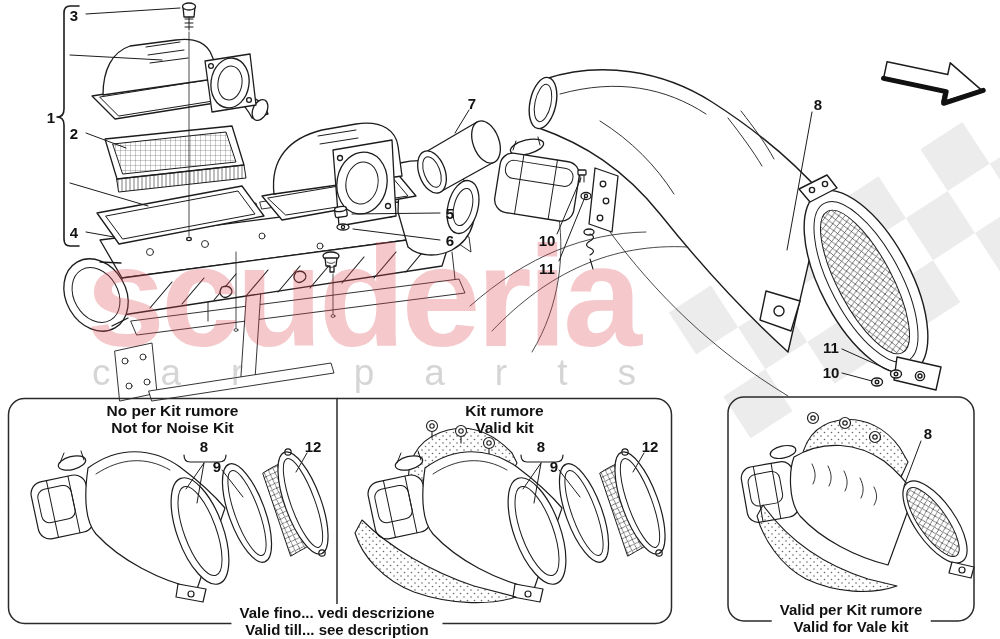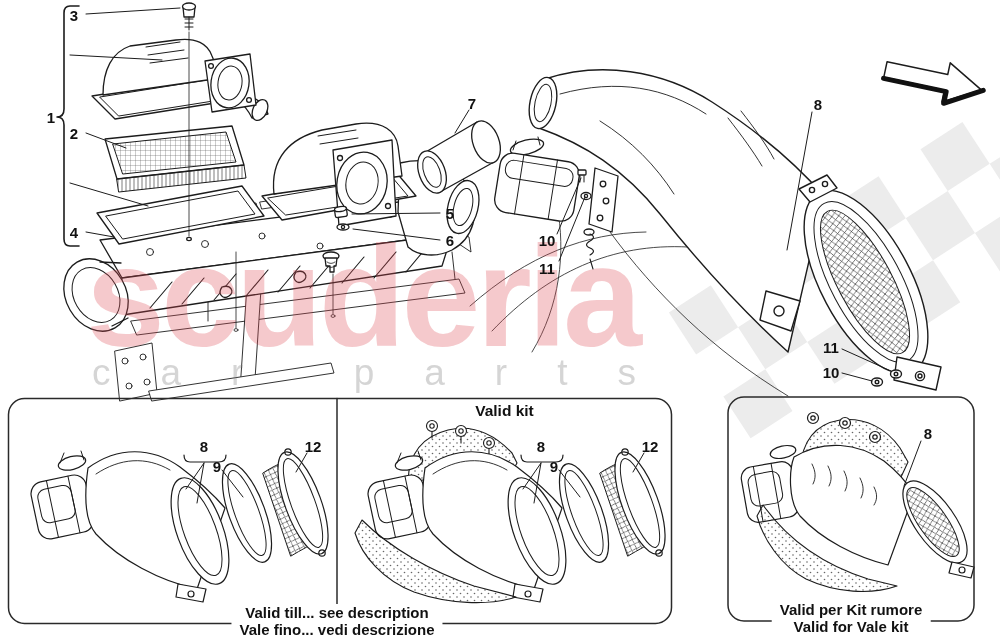--- a/index.html
+++ b/index.html
@@ -339,26 +339,31 @@
 <div class="co" style="left:831px;top:372px">10</div>
 
 <div class="co" style="left:204px;top:446px">8</div>
 <div class="co" style="left:217px;top:466px">9</div>
 <div class="co" style="left:313px;top:446px">12</div>
 <div class="co" style="left:541px;top:446px">8</div>
 <div class="co" style="left:554px;top:466px">9</div>
 <div class="co" style="left:650px;top:446px">12</div>
 <div class="co" style="left:928px;top:433px">8</div>
 
+<div class="inset-title" style="left:8px;top:402px;width:329px">
+  <div>No per Kit rumore</div>
+  <div>Not for Noise Kit</div>
+</div>
 <div class="inset-title" style="left:337px;top:402px;width:335px">
+  <div>Kit rumore</div>
   <div>Valid kit</div>
 </div>
 
 <div class="caption" style="left:337px;top:604px">
+  <div>Vale fino... vedi descrizione</div>
   <div>Valid till... see description</div>
-  <div>Vale fino... vedi descrizione</div>
 </div>
 <div class="caption" style="left:851px;top:601px">
   <div>Valid per Kit rumore</div>
   <div>Valid for Vale kit</div>
 </div>
 
 </div>
 
 </body></html>

